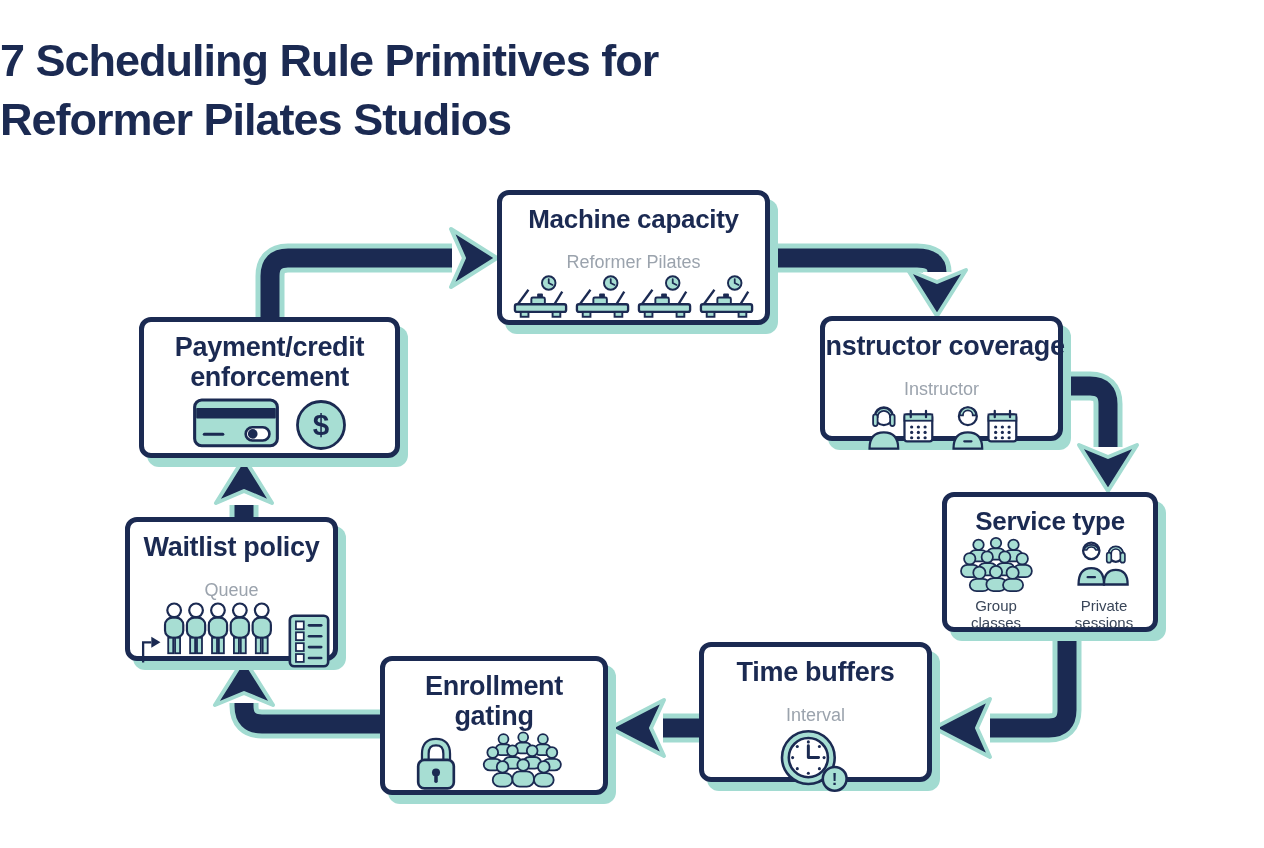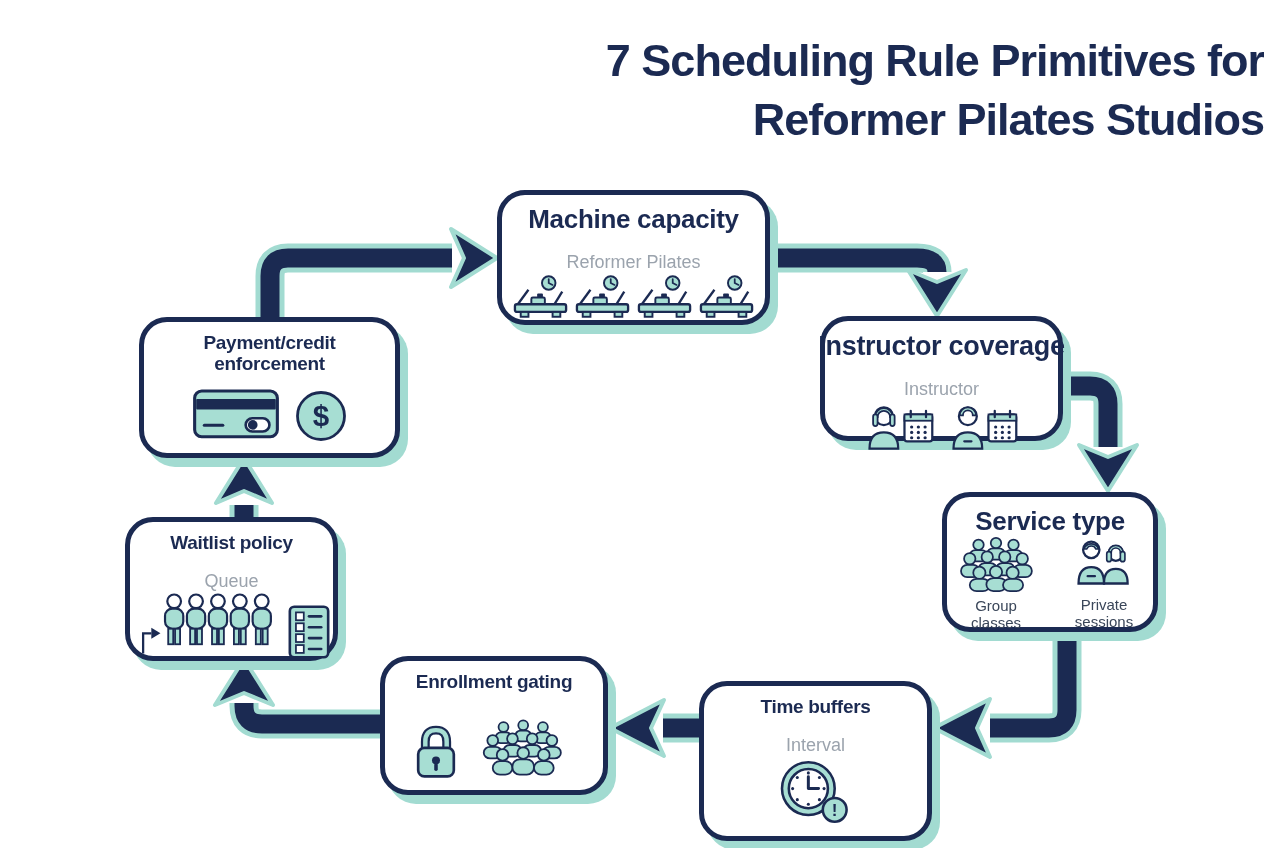--- a/index.html
+++ b/index.html
@@ -3,38 +3,38 @@
 <meta charset="utf-8">
 <style>
   :root{
     --navy:#1b2a52; --teal:#a2dbd1; --teal-fill:#a7ded3;
     --gray:#9ba3ad; --label:#3a4659; --bg:#ffffff;
   }
   *{margin:0;padding:0;box-sizing:border-box}
   html,body{background:var(--bg);font-family:"Liberation Sans","DejaVu Sans",sans-serif}
   .canvas{position:relative;width:1264px;height:848px;background:var(--bg);overflow:hidden}
 
-  .main-title{position:absolute;top:32px;left:0;right:0;text-align:right;
+  .main-title{position:absolute;top:32px;left:0;right:0;text-align:left;
     color:var(--navy);font-weight:bold;font-size:45px;line-height:1.3;letter-spacing:-1px;z-index:3}
 
   .arrows{position:absolute;left:0;top:0;z-index:1}
   .shaft-outer{fill:none;stroke:var(--teal);stroke-width:29;stroke-linecap:butt}
   .shaft-inner{fill:none;stroke:var(--navy);stroke-width:19;stroke-linecap:butt}
   .head{fill:var(--navy);stroke:var(--teal);stroke-width:4;stroke-linejoin:round}
 
-  .node{position:absolute;background:#fff;border:5px solid var(--navy);border-radius:28px;
+  .node{position:absolute;background:#fff;border:5px solid var(--navy);border-radius:12px;
     box-shadow:8px 9px 0 var(--teal);display:flex;flex-direction:column;align-items:center;
     padding:10px 8px 8px;z-index:2;text-align:center}
-  .node-title{font-weight:bold;color:var(--navy);font-size:19px;line-height:1.12;
+  .node-title{font-weight:bold;color:var(--navy);font-size:27px;line-height:1.12;
     letter-spacing:-0.3px;white-space:nowrap}
   .node-title.wrap2{white-space:normal}
   .node-subtitle{color:var(--gray);font-size:18px;line-height:1.2;margin-top:18px}
   .icon-row{display:flex;align-items:flex-end;justify-content:center;gap:10px;
     margin-top:auto;margin-bottom:2px}
-  .svc-row{display:flex;align-items:flex-start;justify-content:center;gap:26px;margin-top:auto;margin-bottom:2px}
+  .svc-row{display:flex;align-items:center;justify-content:center;gap:26px;margin-top:auto;margin-bottom:2px}
   .svc-col{display:flex;flex-direction:column;align-items:center}
   .svc-label{font-size:15px;color:var(--label);line-height:1.15;margin-top:5px;max-width:90px}
 
   
   .tf{fill:var(--teal-fill)} .wf{fill:#fff} .nf{fill:var(--navy)}
   .ns{stroke:var(--navy)} .ts{stroke:var(--teal-fill)} .xf{fill:none}
   .rc{stroke-linecap:round}
   .defs{position:absolute;width:0;height:0;overflow:hidden}
 </style>
 </head>
@@ -331,21 +331,21 @@
       </div>
       <div class="svc-col">
         <svg width="60" height="55">
             <use href="#sym-private"></use>
           </svg>
         <div class="svc-label">Private sessions</div>
       </div>
     </div>
   </div>
 
-  <div class="node" style="left:699px;top:681px;width:233px;height:160px">
+  <div class="node" style="left:699px;top:642px;width:233px;height:140px">
     <div class="node-title">Time buffers</div>
     <div class="node-subtitle">Interval</div>
     <div class="icon-row">
       <svg width="80" height="68">
           <use href="#sym-clock-alert"></use>
         </svg>
     </div>
   </div>
 
   <div class="node" style="left:380px;top:656px;width:228px;height:139px">

